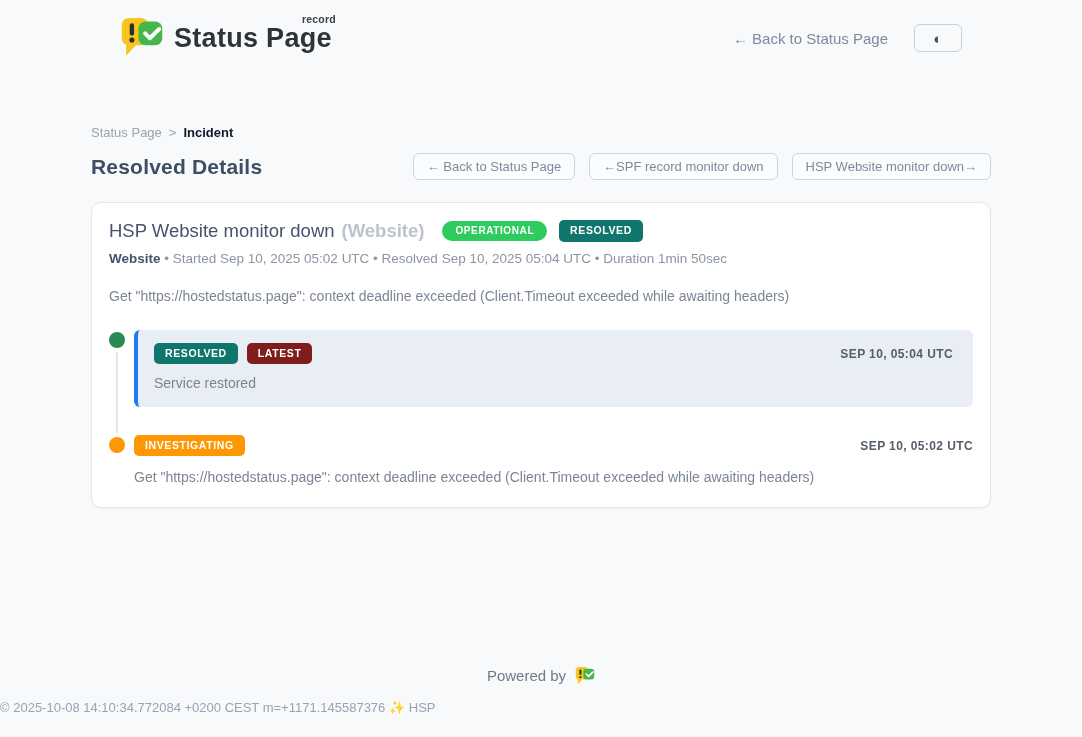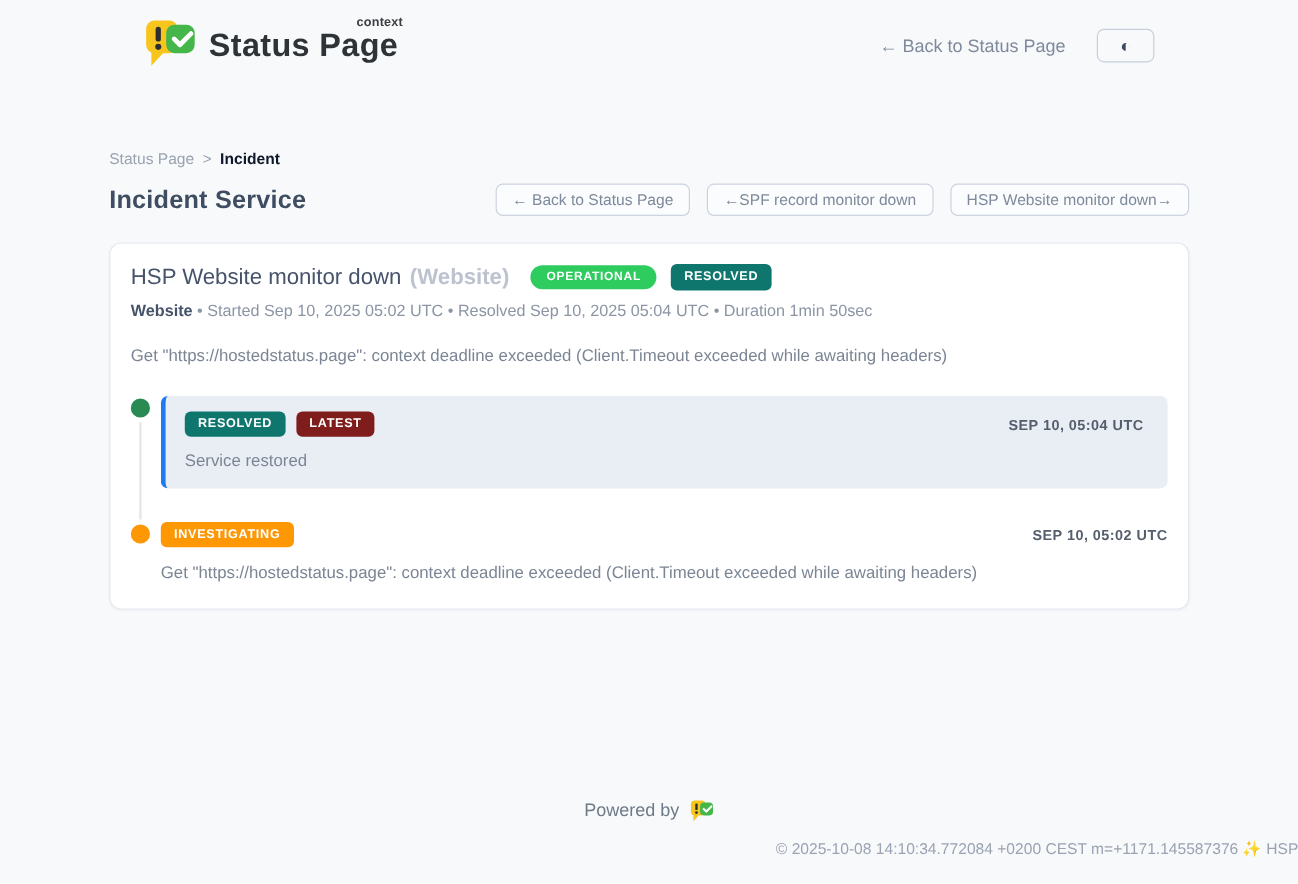--- a/index.html
+++ b/index.html
@@ -85,21 +85,21 @@
     flex:1; background:#e9edf4; border-left:4px solid #1e7bf2; border-radius:6px;
     padding:13px 20px 16px 16px;
   }
   .update-plain { flex:1; }
   .update-head { display:flex; align-items:center; gap:9px; }
   .timestamp { margin-left:auto; font-size:12px; font-weight:700; color:#555e6c; letter-spacing:0.4px; }
   .update-msg { margin-top:11px; font-size:14px; color:#7b8594; }
   .update-plain .update-msg { margin-top:13px; }
 
   
-  .footer { margin-top:auto; padding-bottom:22px; text-align:right; }
+  .footer { margin-top:auto; padding-bottom:22px; text-align:left; }
   .powered { display:flex; align-items:center; justify-content:center; gap:9px; font-size:15px; color:#6f7a88; }
   .powered .mini-logo { display:inline-flex; cursor:pointer; }
   .copyright { margin-top:15px; font-size:13px; color:#9aa3b2; }
 </style>
 </head>
 <body>
 
 <div class="header">
   <div class="header-inner">
     <div class="logo">
@@ -108,42 +108,42 @@
           <rect x="2" y="2" width="30" height="31" rx="8" fill="#f7c51e"></rect>
           <polygon points="7,30 18,33 7,45" fill="#f7c51e"></polygon>
           <rect x="21" y="6" width="27" height="27" rx="8" fill="#45b649"></rect>
           <path d="M28.5 19.5 l5.5 5.5 l10.5 -10.5" stroke="#ffffff" stroke-width="4.5" fill="none" stroke-linecap="round" stroke-linejoin="round"></path>
           <rect x="11" y="8" width="5" height="14" rx="2.5" fill="#2e2e2e"></rect>
           <circle cx="13.5" cy="27" r="2.9" fill="#2e2e2e"></circle>
         </svg>
       </span>
       <span class="logo-text">
         <span>Status Page</span>
-        <span class="hosted">context</span>
+        <span class="hosted">record</span>
       </span>
     </div>
     <div class="header-right">
       <a class="back-link" href="#">← Back to Status Page</a>
       <button class="theme-toggle">
         <span>◐</span>
       </button>
     </div>
   </div>
 </div>
 
 <div class="container main">
 
   <div class="breadcrumb">
     <span>Status Page</span>
     <span>&gt;</span>
     <span class="crumb-current">Incident</span>
   </div>
 
   <div class="title-row">
-    <h1 class="page-title">Incident Service</h1>
+    <h1 class="page-title">Resolved Details</h1>
     <div class="nav-buttons">
       <button class="nav-btn">← Back to Status Page</button>
       <button class="nav-btn">←SPF record monitor down</button>
       <button class="nav-btn">HSP Website monitor down→</button>
     </div>
   </div>
 
   <div class="card">
 
     <div class="card-title-row">

